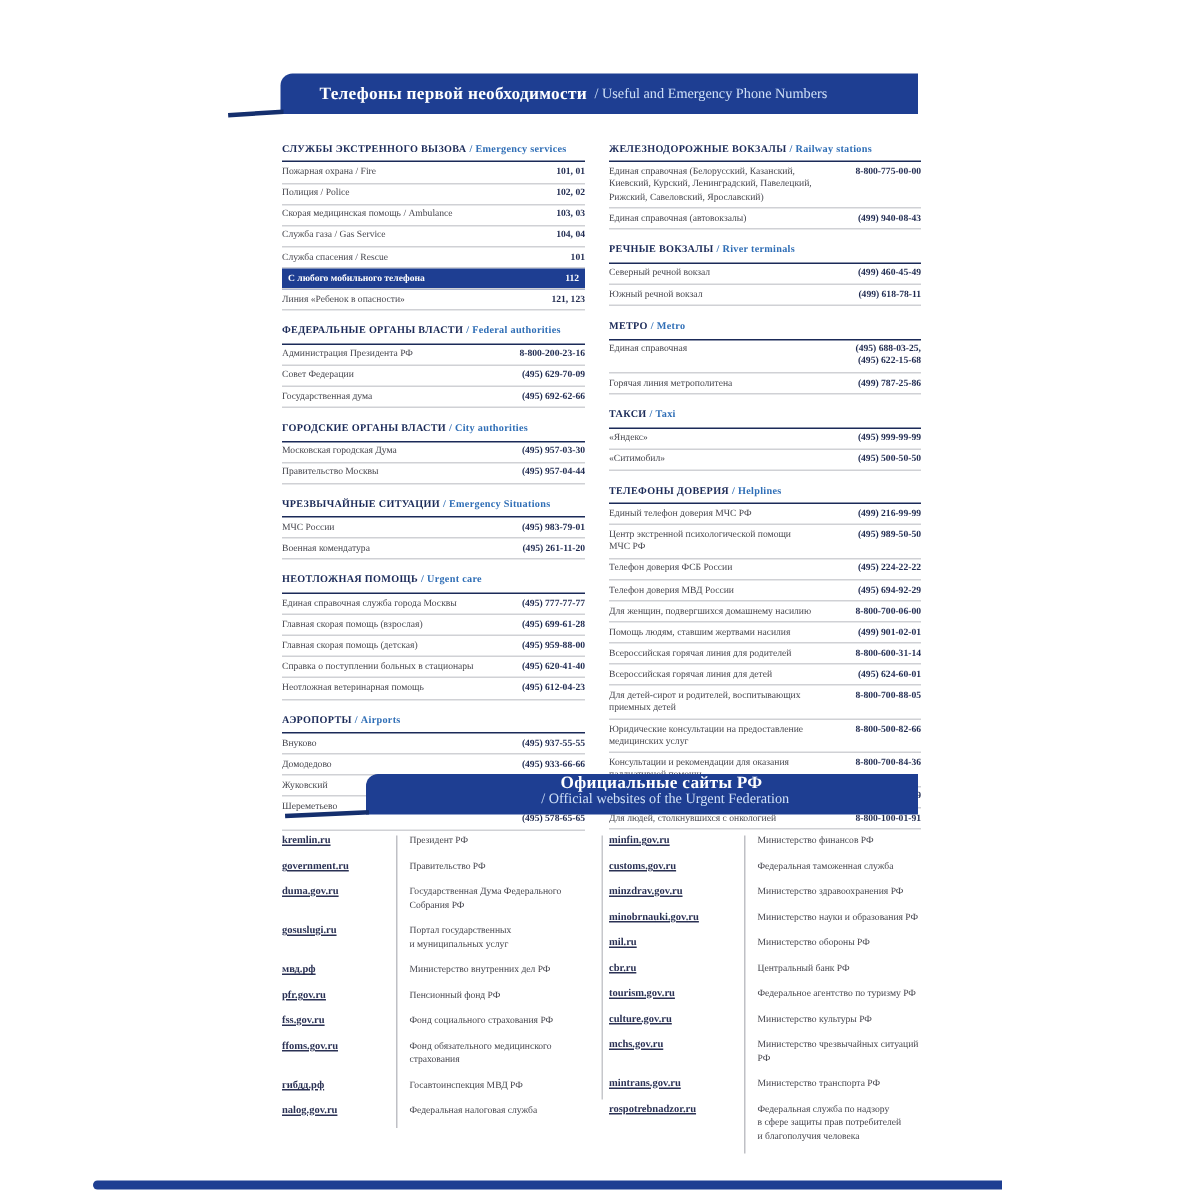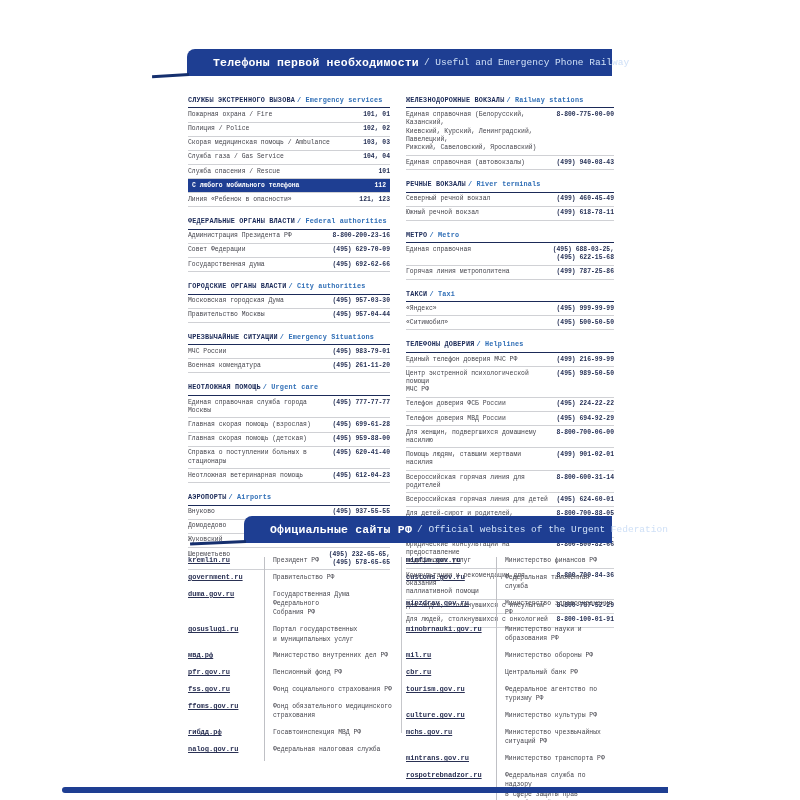--- a/index.html
+++ b/index.html
@@ -1,25 +1,25 @@
 <!DOCTYPE html>
 <html><head>
 <meta charset="utf-8">
 <style>
   html,body{margin:0;padding:0;background:#fff;}
   .page{position:relative;width:668px;height:800px;background:#ffffff;overflow:hidden;
-        font-family:Liberation Mono, monospace;-webkit-font-smoothing:antialiased;}
+        font-family:Liberation Serif, serif;-webkit-font-smoothing:antialiased;}
 
   
   .banner{position:absolute;height:27px;background:#1e3e92;border-radius:8px 0 0 0;
           display:flex;align-items:center;box-sizing:border-box;color:#fff;white-space:nowrap;}
   .banner-ru{font-weight:bold;font-size:11.5px;letter-spacing:.2px;}
   .banner-en{font-size:9.5px;color:#cfe0f7;margin-left:5px;}
   #banner-phones{left:187px;top:49px;width:425px;padding-left:26px;}
-  #banner-sites{left:244px;top:516px;width:368px;padding-left:26px;}
+  #banner-sites{left:244px;top:516px;width:368px;padding-left:26px;flex-direction:column;}
   .tail{position:absolute;height:2.5px;background:#152f6e;}
   #tail-phones{left:152px;top:72.5px;width:37px;transform:rotate(-3.5deg);transform-origin:100% 50%;}
   #tail-sites{left:190px;top:539.5px;width:56px;transform:rotate(-2.5deg);transform-origin:100% 50%;}
 
   
   .phone-col{position:absolute;top:96px;}
   #phone-col-left{left:188px;width:202px;}
   #phone-col-right{left:406px;width:208px;}
   .section{margin-bottom:10px;}
   .sec-head{border-bottom:1.5px solid #1b2a58;padding-bottom:3px;font-weight:bold;
@@ -53,21 +53,21 @@
   .page-edge{position:absolute;left:62px;top:787px;width:676px;height:6px;
              background:#1e3e92;border-radius:3px;}
 </style>
 </head>
 <body>
 
 <div class="page">
 
   <div class="banner" id="banner-phones">
     <span class="banner-ru">Телефоны первой необходимости</span>
-    <span class="banner-en">/ Useful and Emergency Phone Railway</span>
+    <span class="banner-en">/ Useful and Emergency Phone Numbers</span>
   </div>
   <div class="tail" id="tail-phones"></div>
 
   <div class="phone-col" id="phone-col-left">
       <div class="section">
         <div class="sec-head"><span class="sh-ru">СЛУЖБЫ ЭКСТРЕННОГО ВЫЗОВА</span><span class="sh-en">/ Emergency services</span></div>
         <div class="prow">
           <span class="plabel">Пожарная охрана / Fire</span>
           <span class="pnum">101, 01</span>
         </div>

